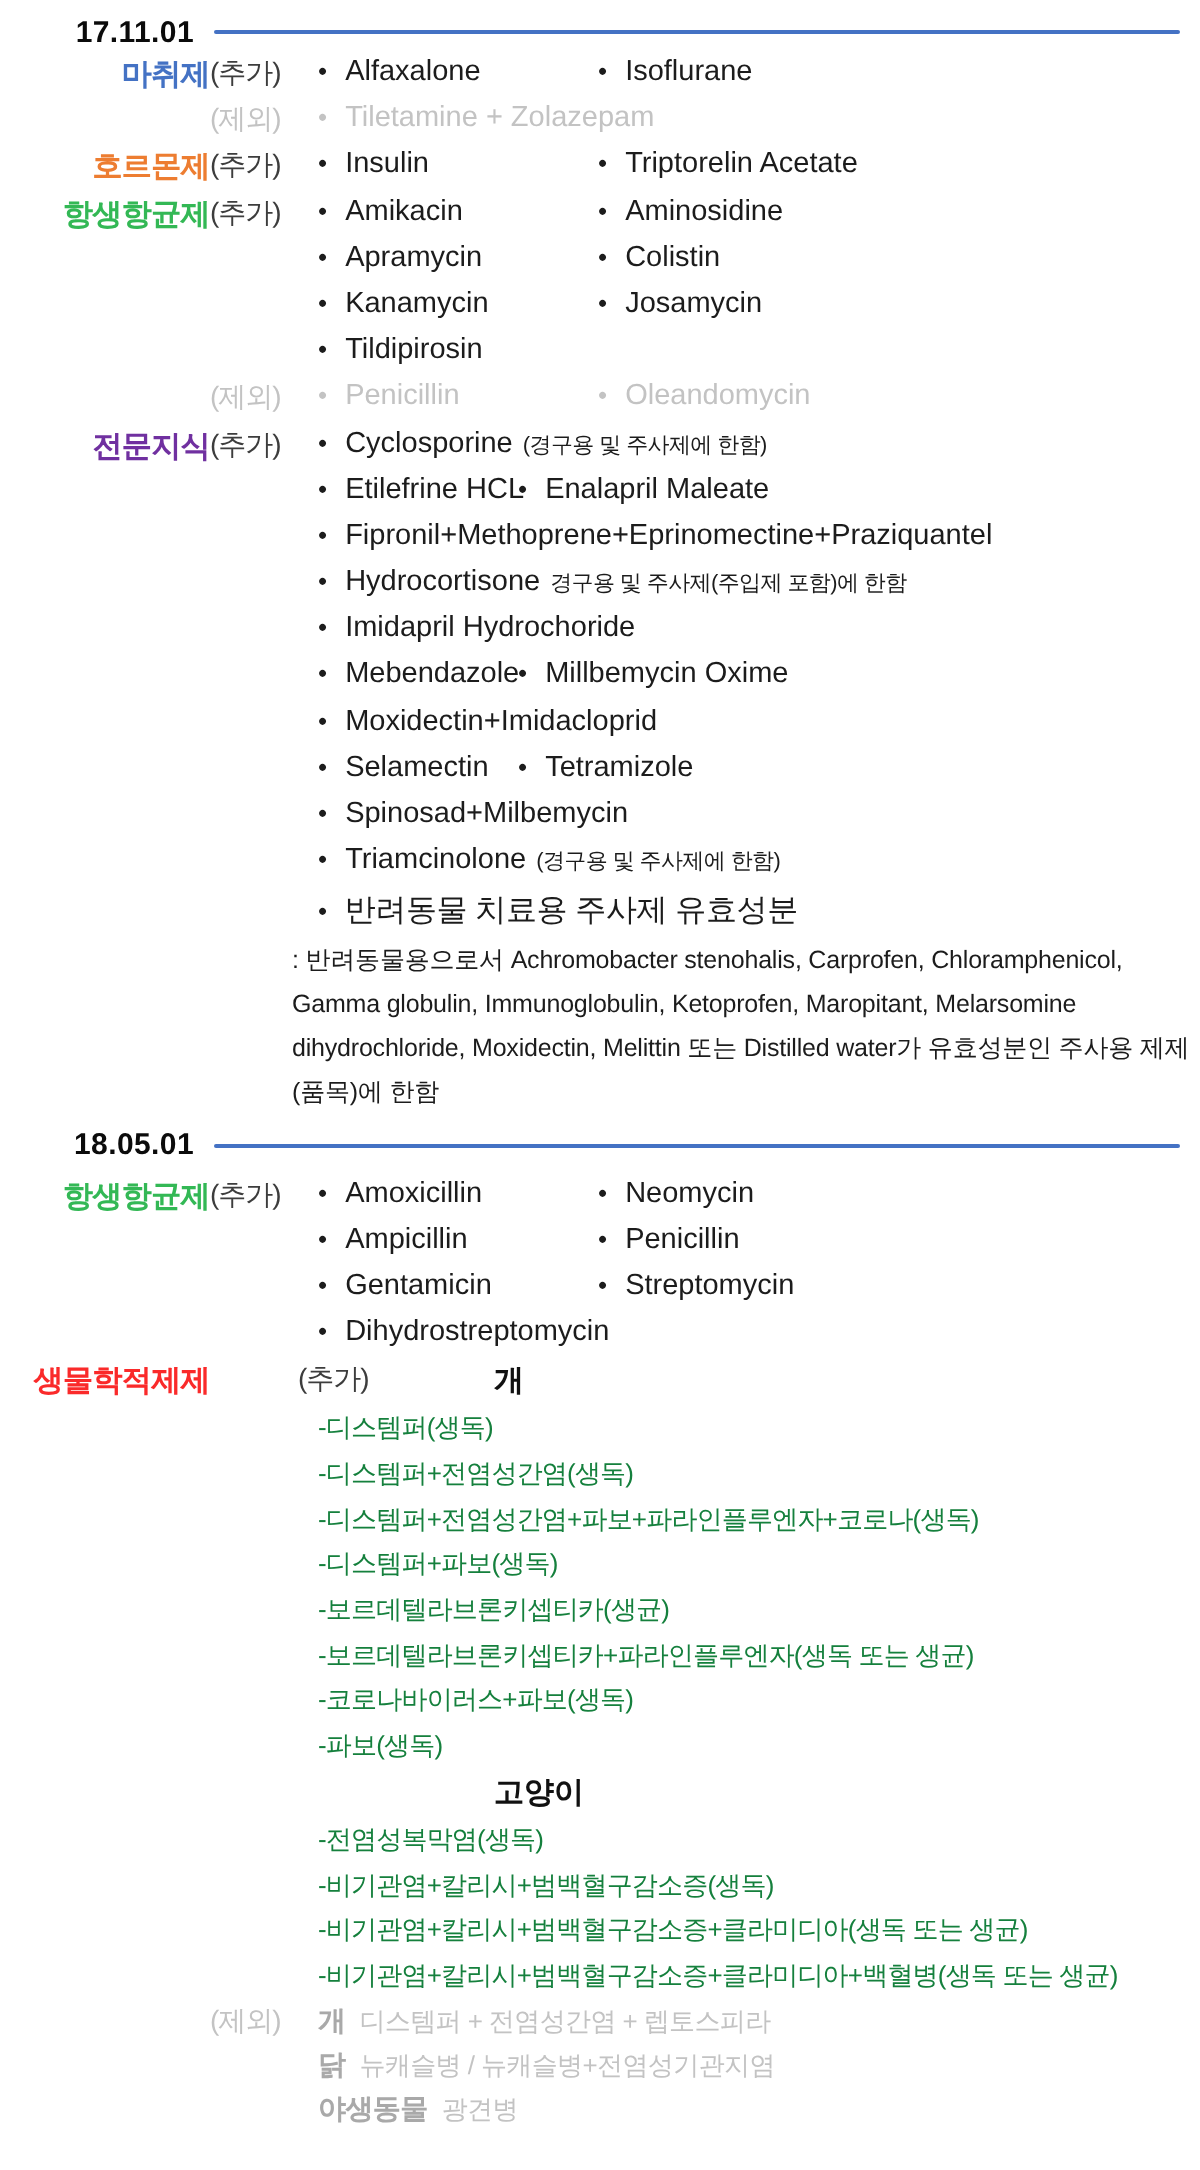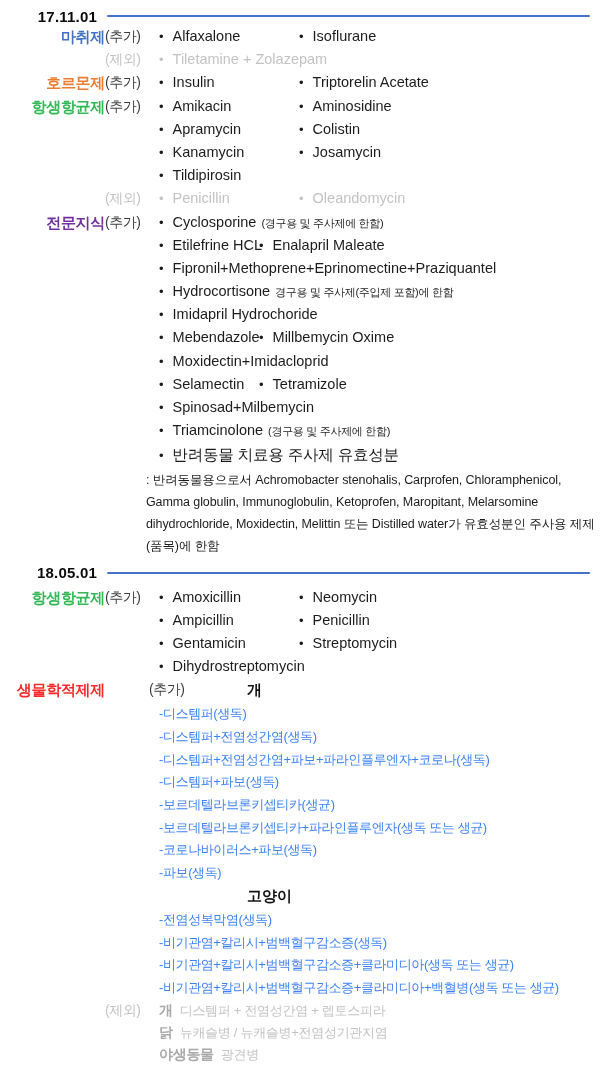--- a/index.html
+++ b/index.html
@@ -22,21 +22,21 @@
   .note{font-size:11px;margin-left:5px;color:#1c1c1c;letter-spacing:-.3px;}
   .muted .tag,.muted .item{color:var(--gray);}
   .kobig .item{font-size:15.5px;letter-spacing:-.2px;}
 
   .para{margin-left:146px;width:452px;font-size:12.5px;line-height:22px;color:var(--ink);letter-spacing:-.1px;}
 
   .c-blue{color:var(--blue);} .c-orange{color:var(--orange);} .c-green{color:var(--green);}
   .c-purple{color:var(--purple);} .c-red{color:var(--red);}
 
   .vhead{height:24px;gap:44px;} .vhead .items{font-weight:700;font-size:15px;color:#111;}
-  .vrow{height:22.7px;} .vrow .items{font-size:13px;color:#3b82f6;letter-spacing:-.4px;}
+  .vrow{height:22.7px;} .vrow .items{font-size:13px;color:#15803d;letter-spacing:-.4px;}
 
   .xrow{height:22px;align-items:baseline;}
   .xrow .tag{color:var(--gray);}
   .animal{font-weight:700;color:var(--grayDark);font-size:14px;letter-spacing:-.3px;}
   .dis{color:var(--gray);margin-left:7px;font-size:13px;letter-spacing:-.3px;}
   .sp4{height:4px;}
 </style>
 </head>
 <body>
 

